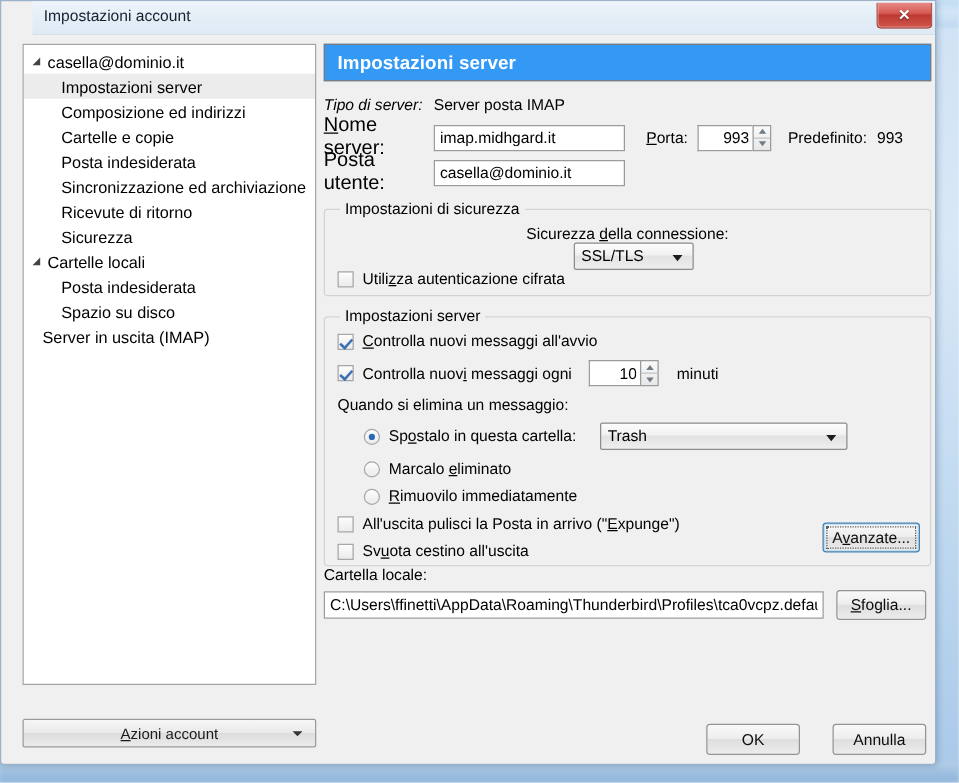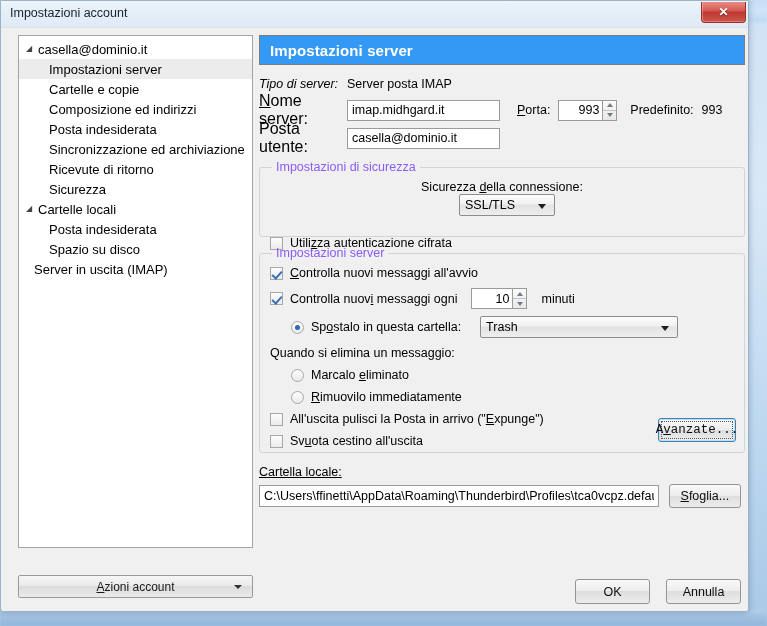--- a/index.html
+++ b/index.html
@@ -35,20 +35,21 @@
     position: absolute; left: 0; top: 0; width: 749px; height: 612px;
     background: #f0f0f0;
     border: 1px solid #9ab3c9;
     border-radius: 0 0 3px 3px;
     box-shadow: 0 0 6px rgba(40,70,100,.35);
   }
   .titlebar {
     height: 27px; position: relative;
     background: linear-gradient(180deg, #eef4fa 0%, #e4eef7 50%, #dfeaf5 100%);
     border-bottom: 1px solid #d5e2ee;
+    margin-left: 25px;
   }
   .titlebar-text {
     position: absolute; left: 9px; top: 5px;
     font-size: 12.5px; color: #16222e;
     white-space: nowrap;
   }
   .close-btn {
     position: absolute; right: 2px; top: 1px;
     width: 45px; height: 21px;
     border-radius: 0 0 4px 4px;
@@ -169,21 +170,21 @@
   }
 
   
   fieldset.grp {
     border: 1px solid #d4d4d4;
     border-radius: 3px;
     margin: 0; padding: 4px 10px 10px 10px;
     background: transparent;
   }
   fieldset.grp legend {
-    font-size: 12.5px; color: #8b5cf6; padding: 0 4px; margin-left: 2px; margin-top: 16px;
+    font-size: 12.5px; color: #000000; padding: 0 4px; margin-left: 2px; margin-top: 16px;
   }
 
   .cb, .rb {
     width: 13px; height: 13px; flex: 0 0 13px;
     border: 1px solid #a7a7a7;
     background: linear-gradient(180deg,#fdfdfd,#eceaea);
     margin-right: 7px;
     position: relative; cursor: pointer;
   }
   .cb.checked::after {
@@ -234,21 +235,21 @@
 
   .local-path {
     width: 404px; height: 22px;
     border: 1px solid #9b9b9b; background: #fff;
     font-size: 12.5px; padding: 0 4px; color: #000;
     font-family: "Liberation Sans", sans-serif; outline: none;
   }
 
   .bottom-buttons {
     position: absolute; right: 0px; bottom: 0px;
-    display: flex; gap: 16px;
+    display: flex; gap: 26px;
   }
   .bottom-buttons .btn { width: 75px; height: 25px; }
 </style>
 </head>
 <body>
 
 <div class="bg-window"></div>
 <div class="bg-ghost" style="left:146px;top:5px;width:58px;height:9px;"></div>
 <div class="bg-ghost" style="left:556px;top:5px;width:62px;height:9px;"></div>
 <div class="bg-ghost" style="left:505px;top:7px;width:10px;height:5px;opacity:.3;"></div>
@@ -267,24 +268,24 @@
 
     <div class="tree-pane">
       <div class="tree-row lvl0">
         <span class="twisty">◢</span>
           <span class="tree-label">casella@dominio.it</span>
       </div>
       <div class="tree-row lvl1 selected">
         <span class="tree-label">Impostazioni server</span>
       </div>
       <div class="tree-row lvl1">
+        <span class="tree-label">Composizione ed indirizzi</span>
+      </div>
+      <div class="tree-row lvl1">
         <span class="tree-label">Cartelle e copie</span>
-      </div>
-      <div class="tree-row lvl1">
-        <span class="tree-label">Composizione ed indirizzi</span>
       </div>
       <div class="tree-row lvl1">
         <span class="tree-label">Posta indesiderata</span>
       </div>
       <div class="tree-row lvl1">
         <span class="tree-label">Sincronizzazione ed archiviazione</span>
       </div>
       <div class="tree-row lvl1">
         <span class="tree-label">Ricevute di ritorno</span>
       </div>
@@ -348,21 +349,21 @@
 
       <fieldset class="grp" style="margin-top:11px; width:486px; height:77px;">
         <legend>Impostazioni di sicurezza</legend>
         <div class="row" style="margin-top:2px;flex-direction:column;">
           <span class="lbl">Sicurezza <span class="underl">d</span>ella connessione:</span>
           <div class="combo" style="width:96px; margin-left:10px;">
             <span>SSL/TLS</span>
             <span class="cb-caret"></span>
           </div>
         </div>
-        <div class="row" style="margin-top:20px;">
+        <div class="row" style="margin-top:0;">
           <span class="cb"></span>
           <span class="lbl">Utili<span class="underl">z</span>za autenticazione cifrata</span>
         </div>
       </fieldset>
 
       <fieldset class="grp" style="margin-top:9px; width:486px; height:207px; position:relative;">
         <legend>Impostazioni server</legend>
 
         <div class="row" style="margin-top:2px;">
           <span class="cb checked"></span>
@@ -379,33 +380,33 @@
                   <span class="sp-arrow-u"></span>
                 </span>
               <span class="spin-dn">
                   <span class="sp-arrow-d"></span>
                 </span>
             </span>
           </span>
           <span class="lbl" style="margin-left:14px;">minuti</span>
         </div>
 
+        <div class="row" style="margin-top:8px;">
+          <span class="lbl">Quando si elimina un messaggio:</span>
+        </div>
+
         <div class="row" style="margin-top:7px; padding-left:21px;">
           <span class="rb checked"></span>
           <span class="lbl">Sp<span class="underl">o</span>stalo in questa cartella:</span>
           <div class="combo" style="width:198px; margin-left:19px;">
             <span>Trash</span>
             <span class="cb-caret"></span>
           </div>
         </div>
 
-        <div class="row" style="margin-top:8px;">
-          <span class="lbl">Quando si elimina un messaggio:</span>
-        </div>
-
         <div class="row" style="margin-top:8px; padding-left:21px;">
           <span class="rb"></span>
           <span class="lbl">Marcalo <span class="underl">e</span>liminato</span>
         </div>
 
         <div class="row" style="margin-top:8px; padding-left:21px;">
           <span class="rb"></span>
           <span class="lbl"><span class="underl">R</span>imuovilo immediatamente</span>
         </div>
 
@@ -414,25 +415,25 @@
           <span class="lbl">All'uscita pulisci la Posta in arrivo ("<span class="underl">E</span>xpunge")</span>
         </div>
 
         <div class="row" style="margin-top:8px;">
           <span class="cb"></span>
           <span class="lbl">Sv<span class="underl">u</span>ota cestino all'uscita</span>
         </div>
 
         <div class="btn focus" style="position:absolute; right:8px; bottom:10px; width:78px; height:24px;">
           <span class="inner-focus"></span>
-          <span style="position:relative;font-family:Liberation Mono, monospace;">A<span class="underl">v</span>anzate...</span>
+          <span style="position:relative;">A<span class="underl">v</span>anzate...</span>
         </div>
       </fieldset>
 
-      <div class="row" style="margin-top:12px;text-decoration:underline;">
+      <div class="row" style="">
         <span class="lbl">Cartella locale:</span>
       </div>
 
       <div class="row" style="margin-top:5px;">
         <input class="local-path" value="C:\Users\ffinetti\AppData\Roaming\Thunderbird\Profiles\tca0vcpz.default" style="">
         <div class="btn" style="width:73px; height:24px; margin-left:10px;">
           <span><span class="underl">S</span>foglia...</span>
         </div>
       </div>
 

